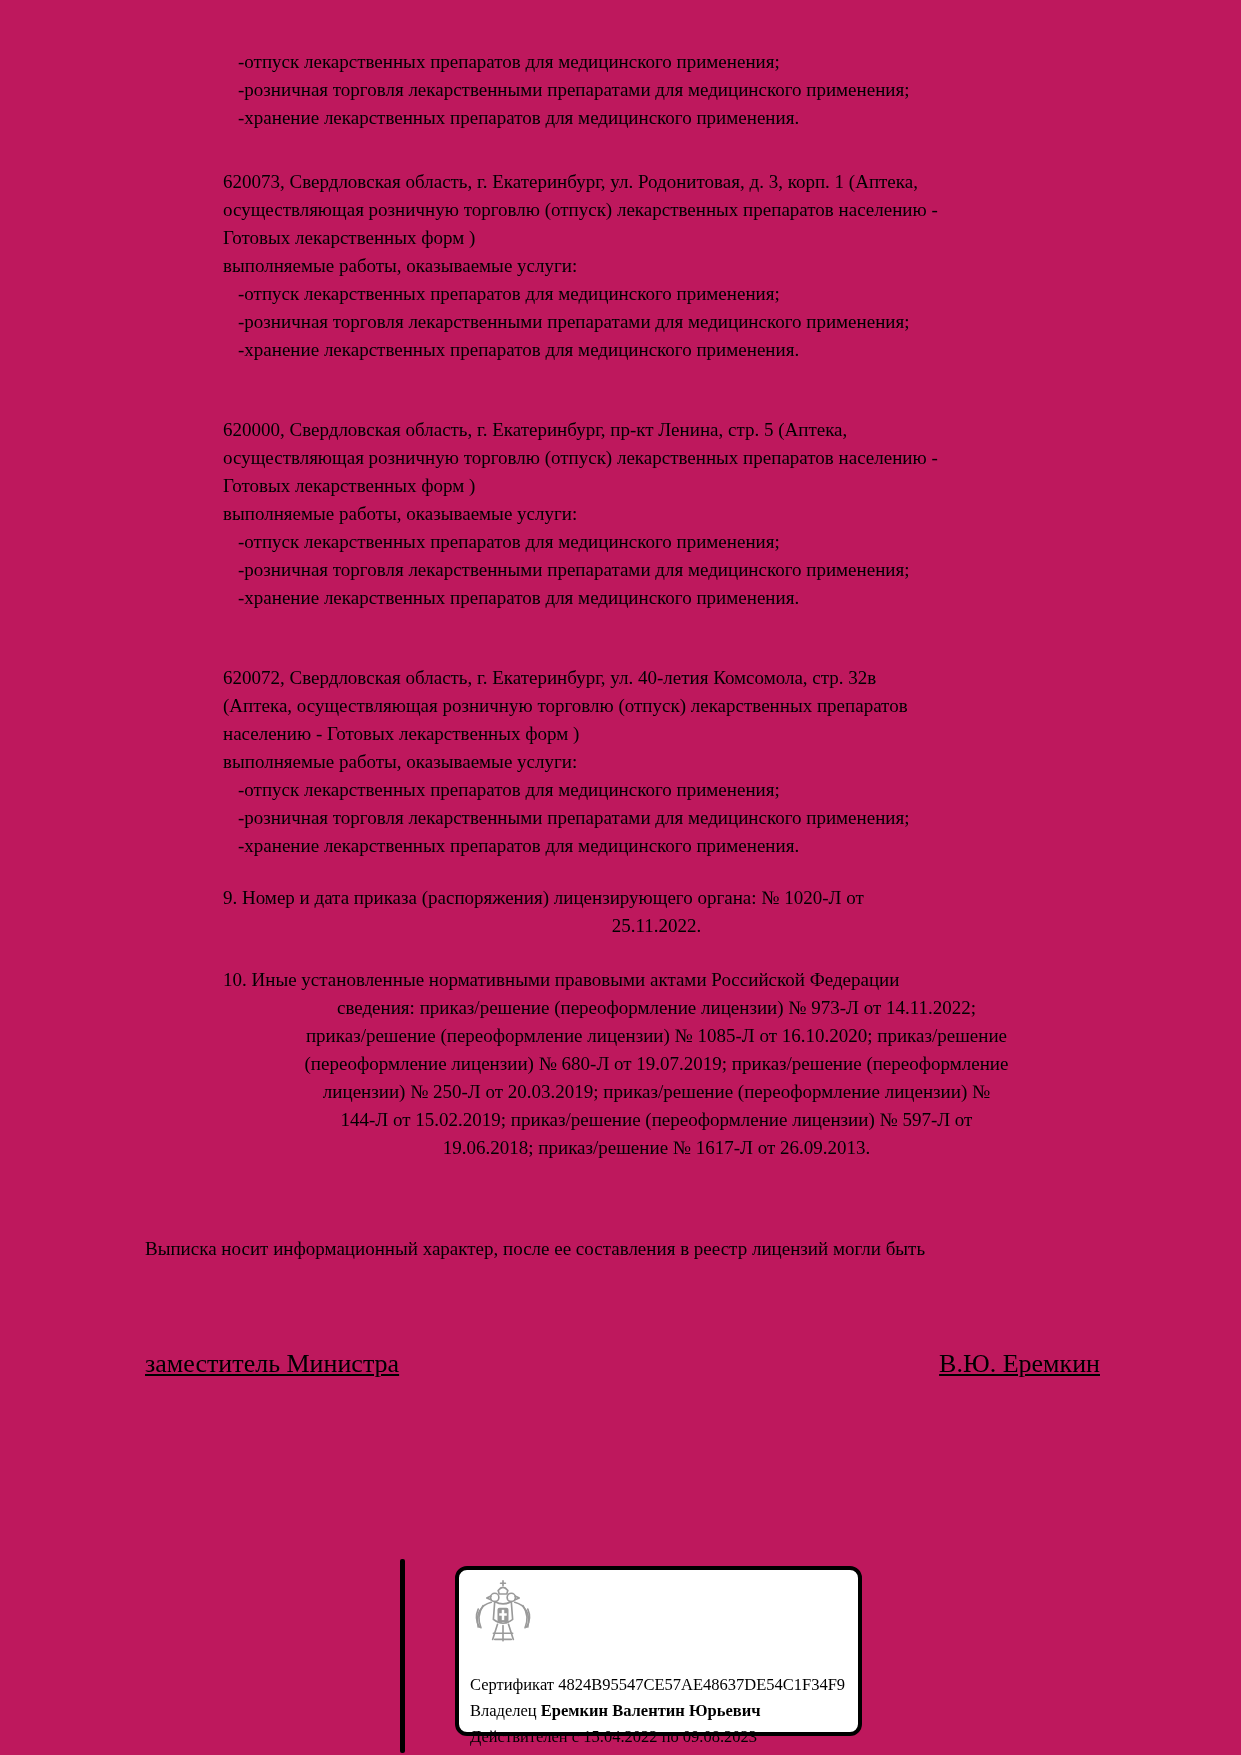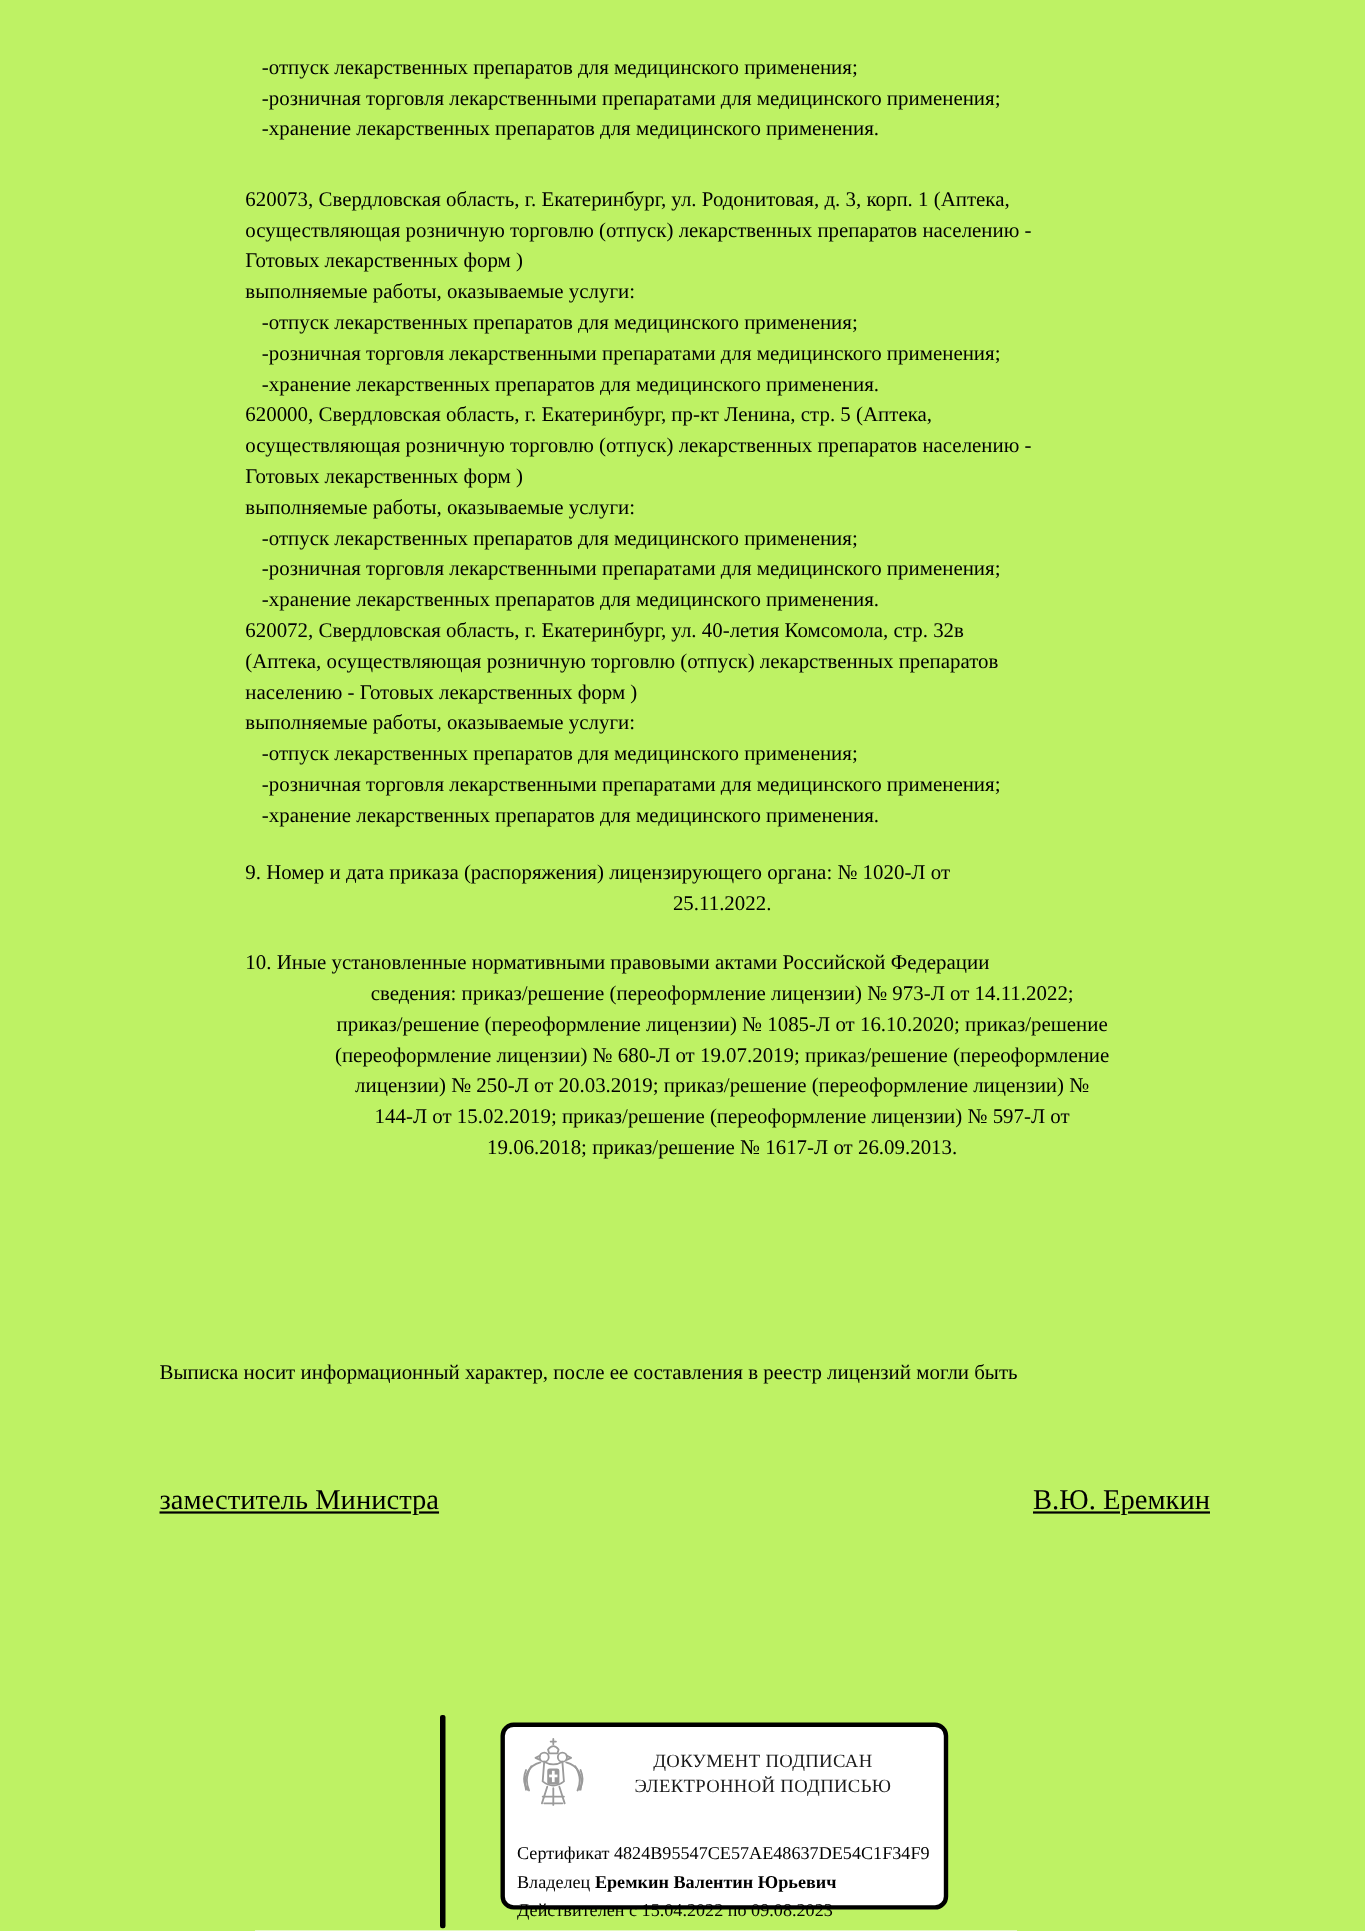--- a/index.html
+++ b/index.html
@@ -5,32 +5,32 @@
   * { margin: 0; padding: 0; box-sizing: border-box; }
   html, body { background: #ffffff; }
   body {
     width: 1241px; height: 1755px;
     font-family: "Liberation Serif", "DejaVu Serif", serif;
     color: #000000;
   }
   .page {
     position: relative;
     width: 1241px; height: 1755px;
-    background: #bef264;
+    background: #be185d;
     overflow: hidden;
   }
   .content {
     position: absolute;
     left: 223px; top: 48px; width: 840px;
     font-size: 19px; line-height: 28px;
   }
   .ln { white-space: nowrap; }
   .svc { padding-left: 15px; }
   .block-first { margin-top: 36px; }
-  .block { }
+  .block { margin-top: 52px; }
   .item { margin-top: 24px; }
   .item-10 { margin-top: 26px; }
   .item .cont { padding-left: 27px; text-align: center; }
   .note {
     position: absolute;
     left: 145px; top: 1233px; width: 1025px;
     font-size: 19px; line-height: 31px;
   }
   .sig-row {
     position: absolute;
@@ -158,24 +158,20 @@
         <path d="M74 39 q10 16 3 32"></path>
 
         <rect x="37" y="42" width="16" height="21" rx="3" fill="#9a9a9a" stroke="none"></rect>
         <rect x="43.2" y="45" width="3.6" height="15" fill="#ffffff" stroke="none"></rect>
         <rect x="39.5" y="50" width="11" height="3.6" fill="#ffffff" stroke="none"></rect>
 
         <path d="M37 66 l-7 22 M45 68 v22 M53 66 l7 22"></path>
         <path d="M31 79 h28"></path>
         <path d="M33 88 h24"></path>
       </svg>
-      <div class="stamp-title">
-        <div>ДОКУМЕНТ ПОДПИСАН</div>
-        <div>ЭЛЕКТРОННОЙ ПОДПИСЬЮ</div>
-      </div>
     </div>
     <div class="stamp-meta">
       <div><span>Сертификат </span><span>4824B95547CE57AE48637DE54C1F34F9</span></div>
       <div><span>Владелец </span><b>Еремкин Валентин Юрьевич</b></div>
       <div>Действителен с 15.04.2022 по 09.08.2023</div>
     </div>
   </div>
 
 </div>
 

